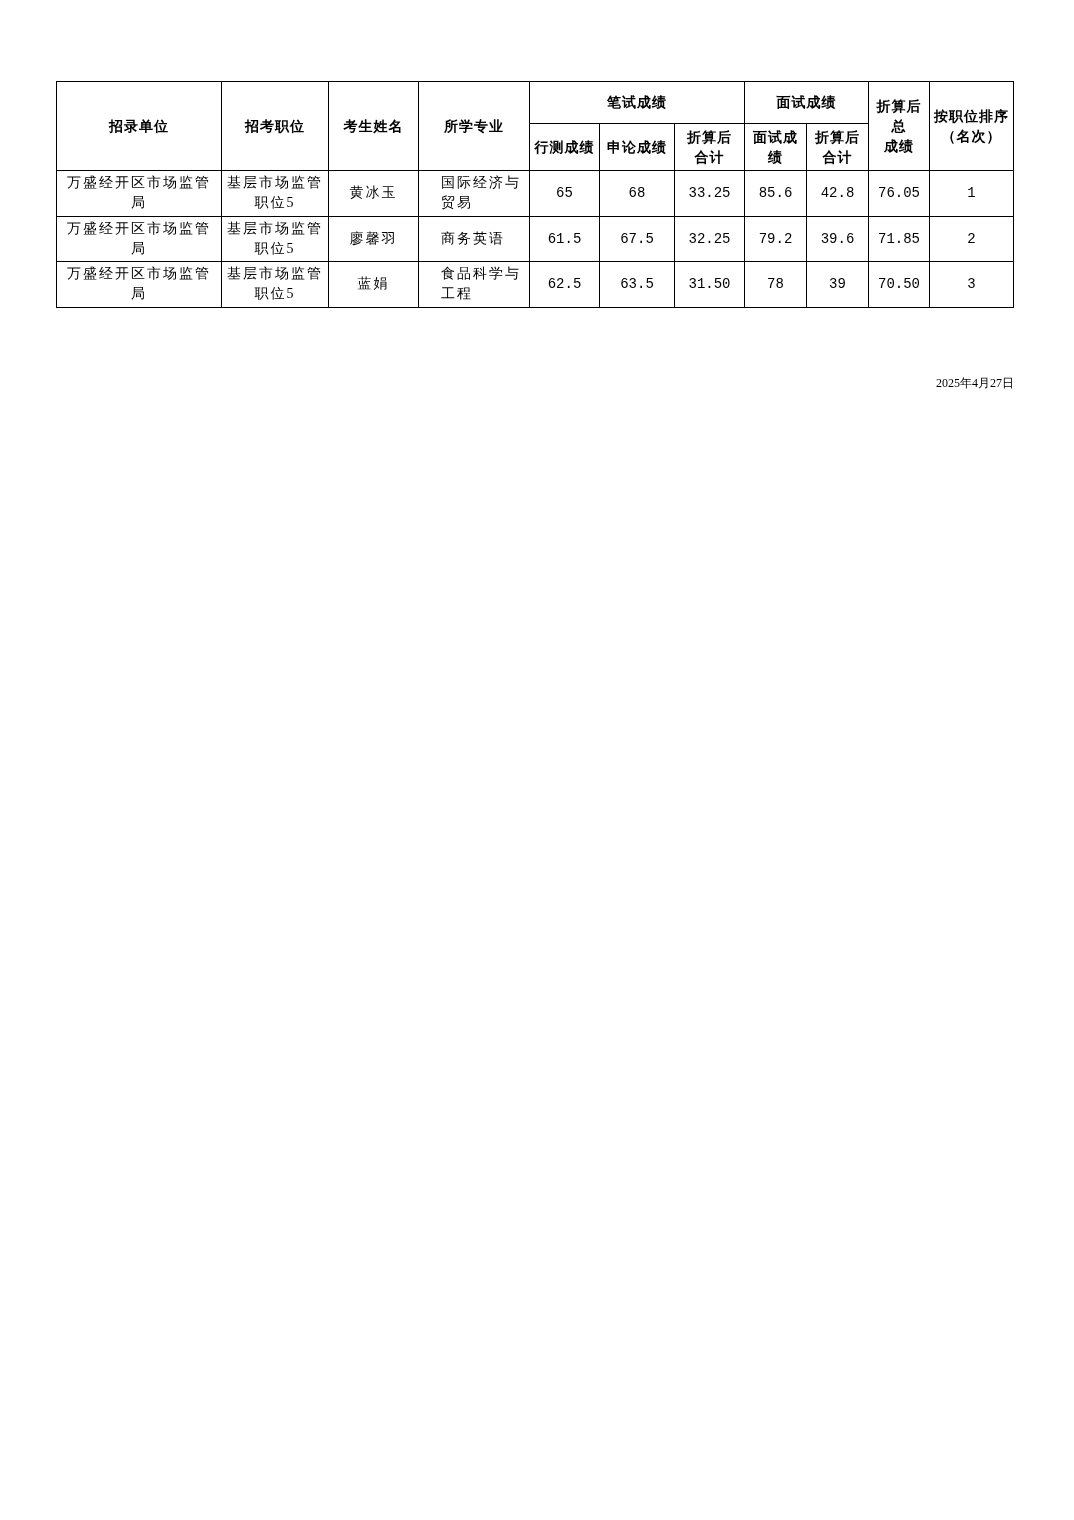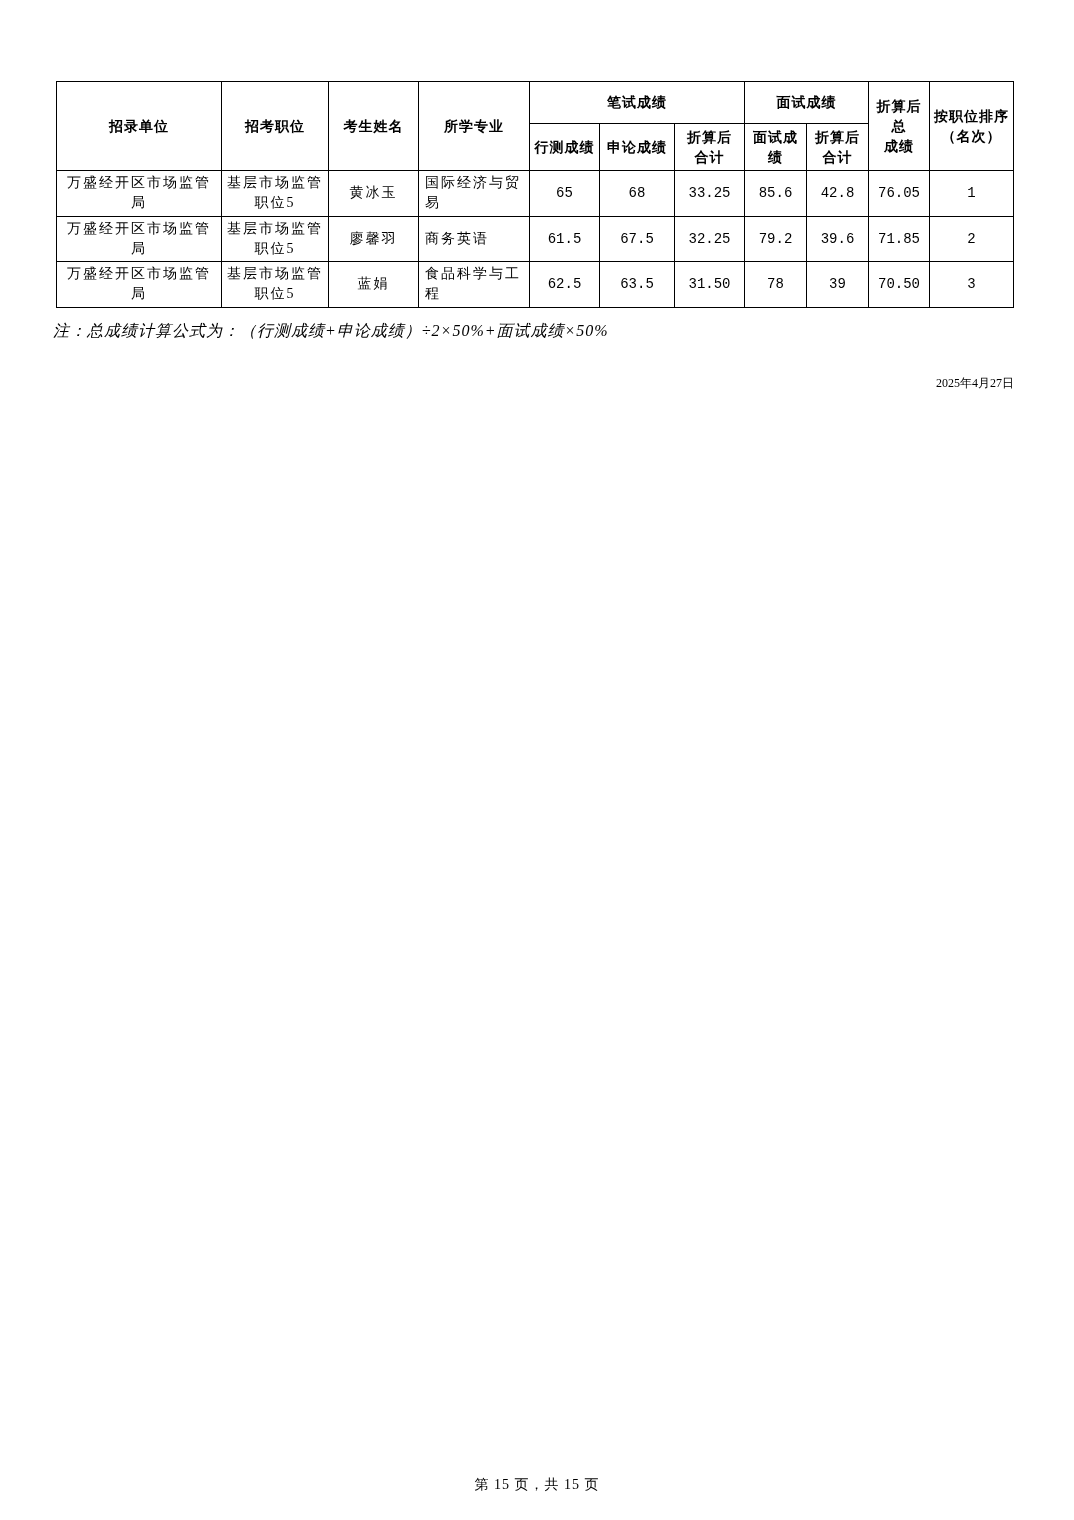--- a/index.html
+++ b/index.html
@@ -39,21 +39,21 @@
   }
   .score-table thead tr.h1 { height: 42px; }
   .score-table thead tr.h2 { height: 47px; }
   .score-table tbody tr { height: 44px; }
   td.cjk {
     font-family: "Liberation Serif", serif;
     letter-spacing: 2px;
   }
   td.major {
     text-align: left;
-    padding-left: 6px;
+    padding-left: 22px;
     letter-spacing: 2px;
   }
   td.num {
     font-family: Liberation Mono, monospace;
     letter-spacing: 0;
   }
   .note {
     position: absolute;
     left: 53px;
     top: 321px;
@@ -164,19 +164,17 @@
         <td class="num">63.5</td>
         <td class="num">31.50</td>
         <td class="num">78</td>
         <td class="num">39</td>
         <td class="num">70.50</td>
         <td class="num">3</td>
       </tr>
     </tbody>
   </table>
 
-  <p class="note">注：总成绩计算公式为：（行测成绩+申论成绩）÷2×50%+面试成绩×50%</p>
 
   <p class="date">2025年4月27日</p>
 
-  <div class="footer">第 15 页，共 15 页</div>
 
 </div>
 
 </body></html>

